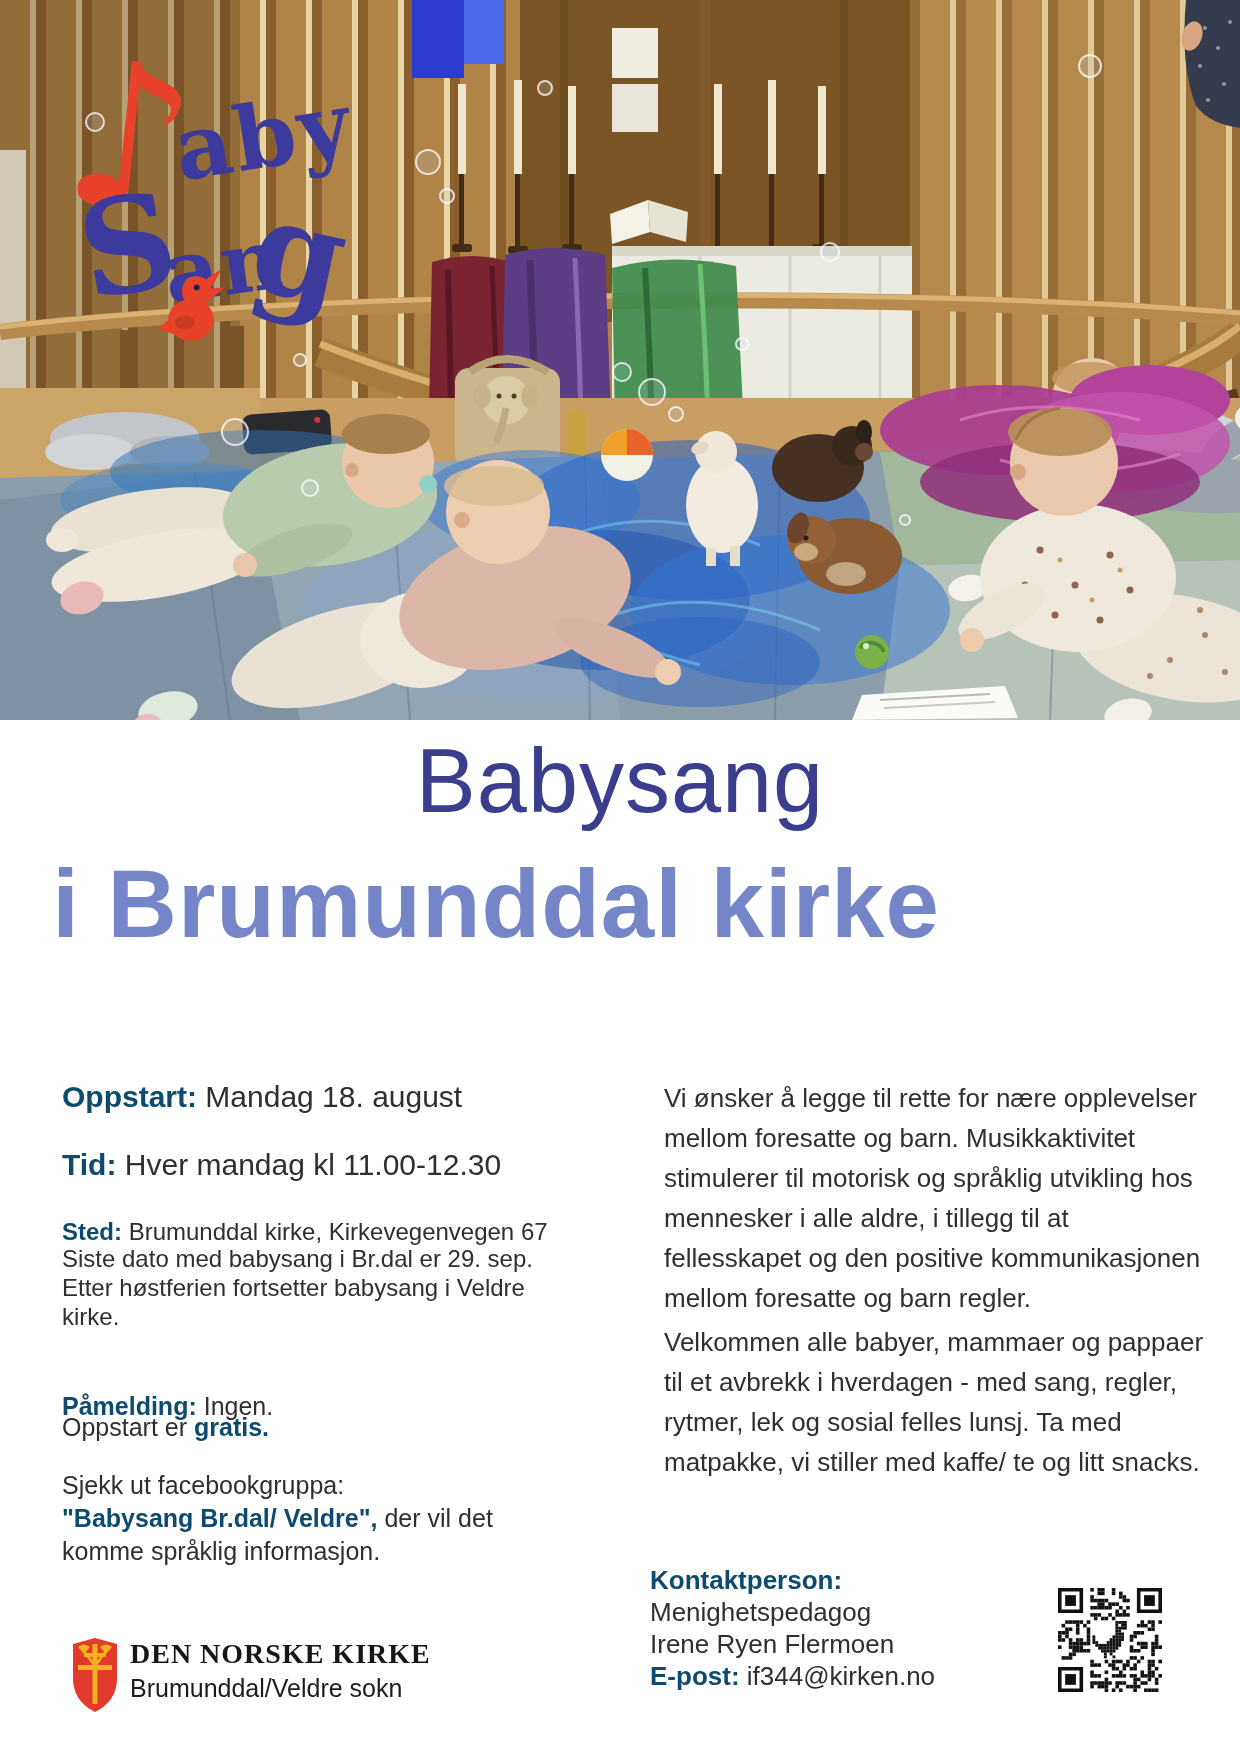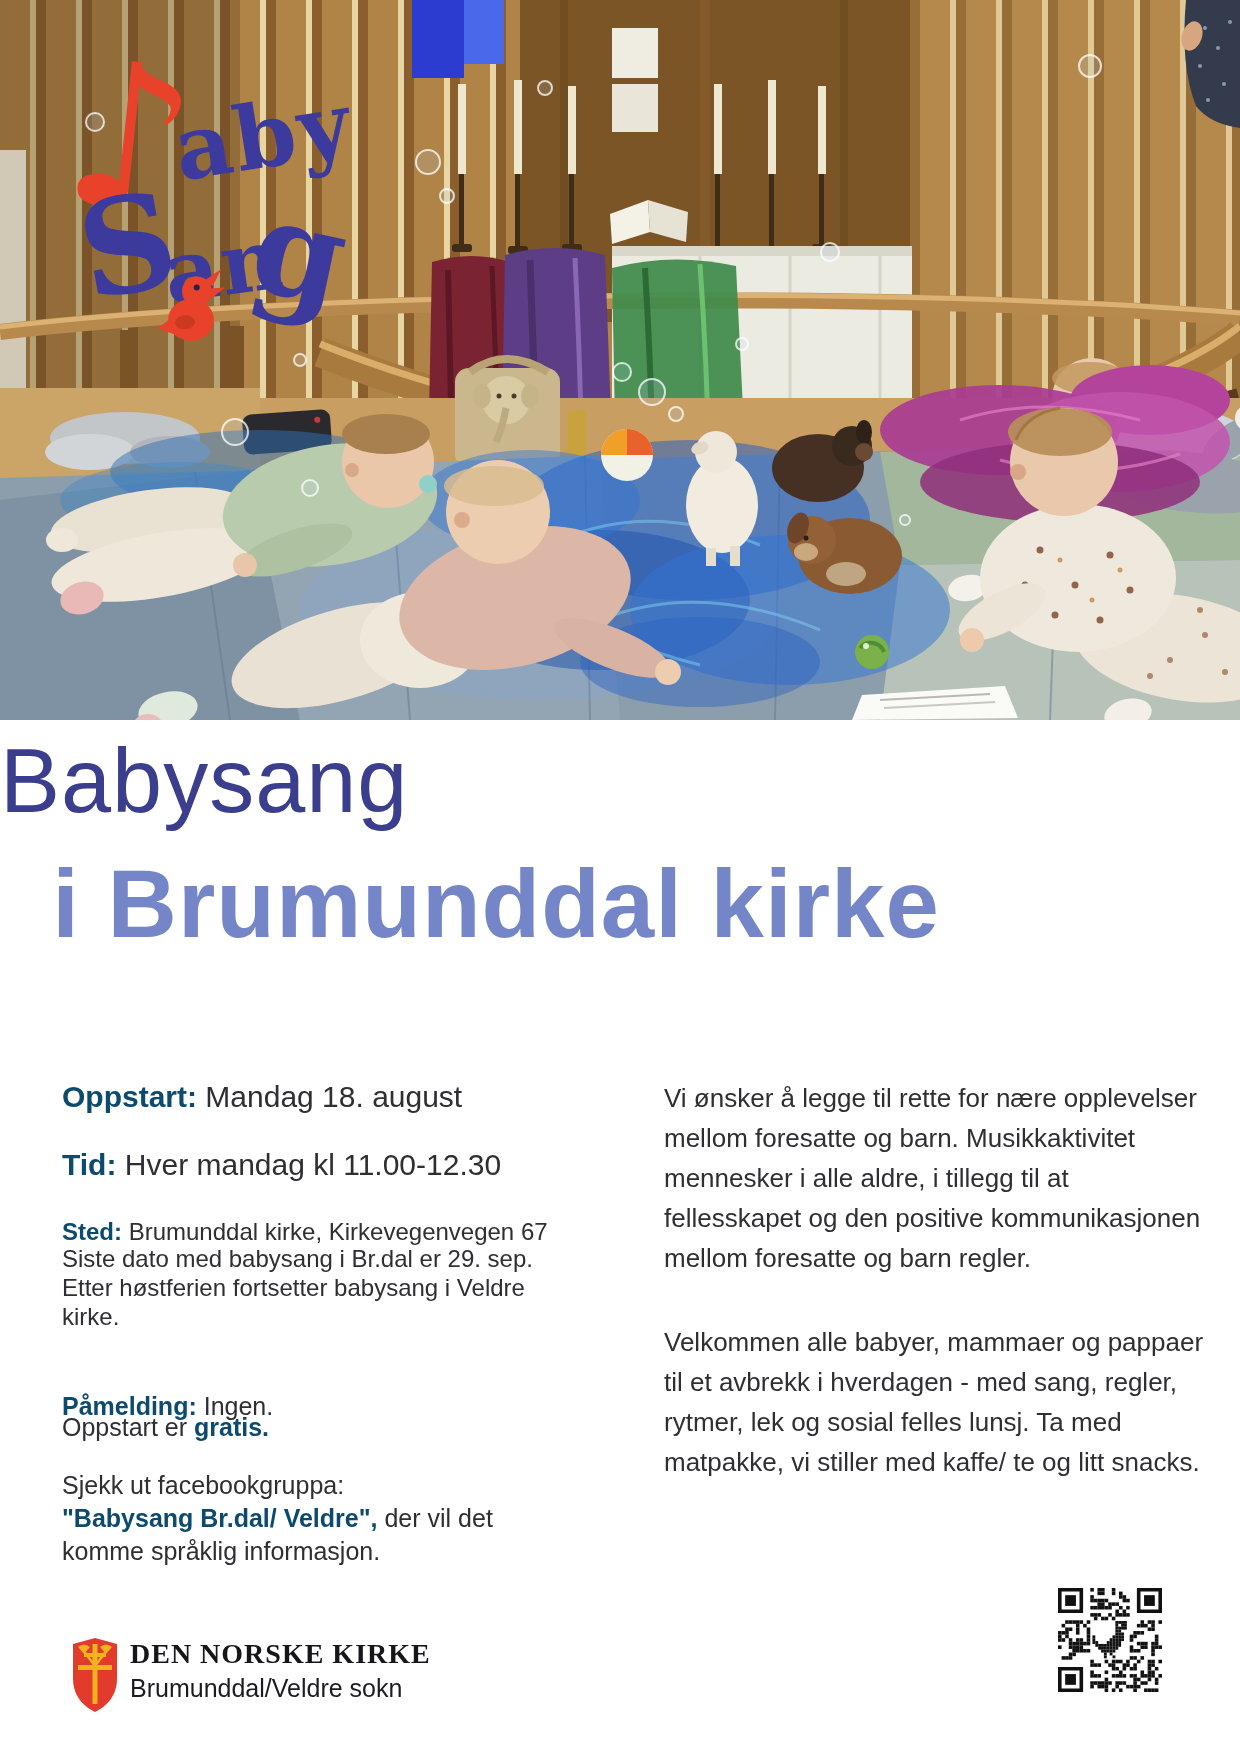--- a/index.html
+++ b/index.html
@@ -13,21 +13,21 @@
   .bslogo span{position:absolute;line-height:1;font-family:"DejaVu Serif","Liberation Serif",serif;font-weight:bold;}
   .bs-note{left:8px;top:-14px;font-size:200px;font-family:"DejaVu Sans",sans-serif !important;font-weight:normal !important;
            transform:rotate(6deg);}
   .bs-aby{left:116px;top:40px;font-size:88px;transform:rotate(-9deg);letter-spacing:3px;}
   .bs-S{left:22px;top:128px;font-size:132px;transform:rotate(-10deg);}
   .bs-an{left:106px;top:172px;font-size:84px;transform:rotate(-8deg);letter-spacing:2px;}
   .bs-g{left:196px;top:136px;font-size:130px;transform:rotate(12deg);}
   .bs-bird{position:absolute;left:94px;top:214px;width:74px;height:80px;transform:rotate(-4deg);}
 
   
-  .title1{position:absolute;left:0;top:736px;width:1240px;
+  .title1{position:absolute;left:0;top:736px;width:1240px;text-align:center;
           font-size:90px;font-weight:500;color:#3a3e8c;letter-spacing:1px;line-height:1;}
   .title2{position:absolute;left:0;top:856px;width:992px;text-align:center;
           font-size:96px;font-weight:bold;color:#7486c8;letter-spacing:1px;line-height:1;}
 
   
   .lline{position:absolute;left:62px;white-space:nowrap;}
   .oppstart{top:1080px;font-size:30px;}
   .tid{top:1148px;font-size:30px;}
   .sted{top:1186px;font-size:24px;margin-top:32px;}
   .siste{position:absolute;left:62px;top:1244px;font-size:24px;line-height:29px;}
@@ -432,32 +432,42 @@
     <div>
       <b>"Babysang Br.dal/ Veldre",</b>
       <span>der vil det</span>
     </div>
     <div>komme språklig informasjon.</div>
   </div>
 
   <div class="rpara p1">
     <div>Vi ønsker å legge til rette for nære opplevelser</div>
     <div>mellom foresatte og barn. Musikkaktivitet</div>
+    <div>stimulerer til motorisk og språklig utvikling hos</div>
     <div>mennesker i alle aldre, i tillegg til at</div>
     <div>fellesskapet og den positive kommunikasjonen</div>
     <div>mellom foresatte og barn regler.</div>
   </div>
 
   <div class="rpara p2">
     <div>Velkommen alle babyer, mammaer og pappaer</div>
     <div>til et avbrekk i hverdagen - med sang, regler,</div>
     <div>rytmer, lek og sosial felles lunsj. Ta med</div>
     <div>matpakke, vi stiller med kaffe/ te og litt snacks.</div>
   </div>
 
+  <div class="contact">
+    <div><b>Kontaktperson:</b></div>
+    <div>Menighetspedagog</div>
+    <div>Irene Ryen Flermoen</div>
+    <div>
+      <b>E-post:</b>
+      <span>if344@kirken.no</span>
+    </div>
+  </div>
 
   <div class="church">
     <svg class="shield" viewBox="0 0 50 78">
       <path d="M25 2 L47 8 V42 C47 60 37 70 25 76 C13 70 3 60 3 42 V8 Z" fill="#e23b2e"></path>
       <g fill="#f2b31f">
         <rect x="22.5" y="8" width="5" height="60"></rect>
         <rect x="8" y="29" width="34" height="5"></rect>
         <rect x="14" y="17" width="22" height="4"></rect>
         <path d="M8,11 q6,-5 12,0 l-6,7 z"></path>
         <path d="M42,11 q-6,-5 -12,0 l6,7 z"></path>

